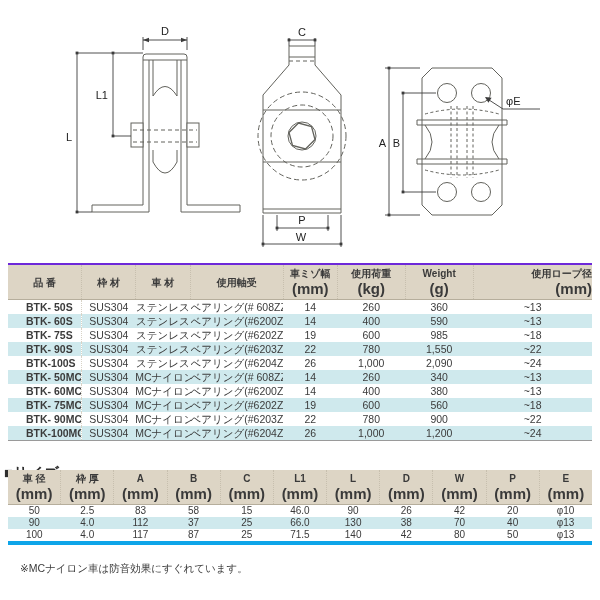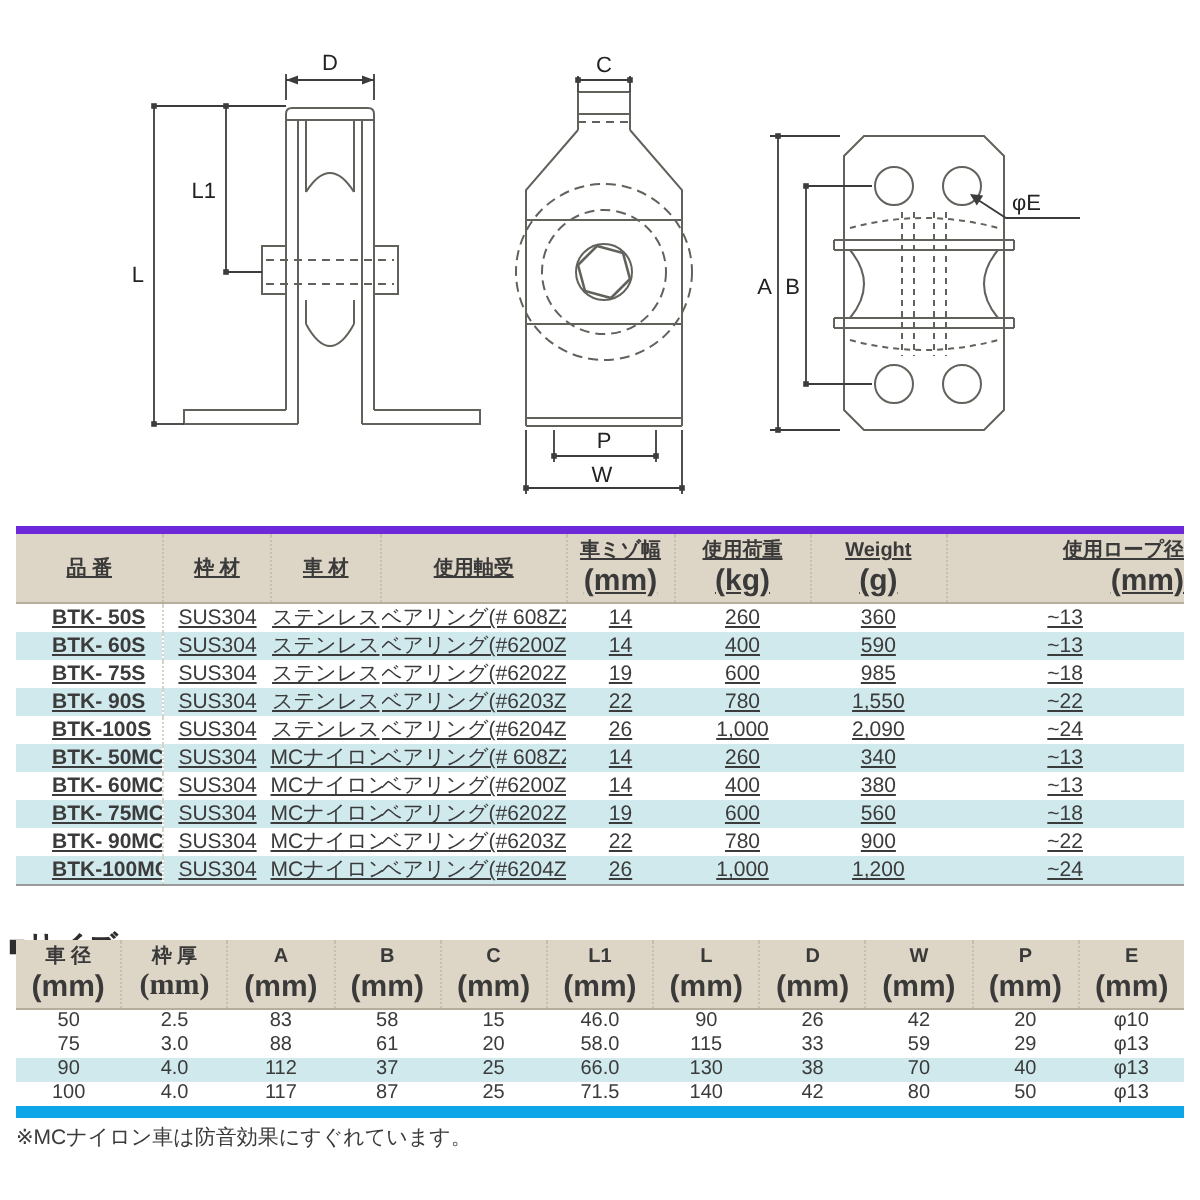--- a/index.html
+++ b/index.html
@@ -6,39 +6,39 @@
   body{
     width:600px;height:600px;position:relative;background:#ffffff;
     font-family:"Liberation Sans","DejaVu Sans",sans-serif;color:#3b3b3b;
     overflow:hidden;
   }
   #drawings{position:absolute;top:0;left:0;}
   .tbl-wrap{position:absolute;left:8px;width:584px;}
   #spec-wrap{top:263px;}
   #size-wrap{top:470px;}
   table{width:100%;border-collapse:collapse;table-layout:fixed;}
-  #spec-table{border-top:4px solid #6d28d9;border-bottom:1px solid #9a9a9a;text-decoration:underline;}
-  #size-table{border-bottom:6px solid #0ea5e9;}
+  #spec-table{border-top:2px solid #6d28d9;border-bottom:1px solid #9a9a9a;}
+  #size-table{border-bottom:4px solid #0ea5e9;}
   th{
     background:#ddd5c5;font-weight:bold;font-size:10px;line-height:1.18;
     padding:3px 0 2px 0;border-bottom:1px solid #b6ae9c;color:#3a3a3a;
     vertical-align:middle;
   }
   th + th{border-left:1px dotted #c7bfae;}
   th .unit{display:block;font-size:15px;font-weight:bold;}
   td{
     font-size:10.5px;text-align:center;height:14px;line-height:14px;
     padding:0;color:#3b3b3b;white-space:nowrap;overflow:hidden;
   }
   #size-table td{height:11.8px;line-height:11.8px;font-size:10px;text-align:center;}
   tr.alt td{background:#cfe9ed;}
   #spec-table td.c0{text-align:left;padding-left:18px;font-weight:bold;}
   #spec-table td.c1{border-left:1px dotted #d8d3c6;}
   #size-title{position:absolute;left:4px;top:452px;font-size:15px;font-weight:bold;color:#2e2e2e;margin-top:12px;}
-  #footnote{position:absolute;left:8px;top:562px;font-size:10.5px;color:#3b3b3b;}
+  #footnote{position:absolute;left:20px;top:562px;font-size:10.5px;color:#3b3b3b;}
   svg text{font-family:"Liberation Sans","DejaVu Sans",sans-serif;font-size:11px;fill:#222;}
 </style>
 </head>
 <body>
 
 <svg id="drawings" width="600" height="260" viewBox="0 0 600 260">
 
   <g stroke="#62625c" fill="none" stroke-width="1">
 
     <path d="M143,205 L143,57 Q143,54 146,54 L184,54 Q187,54 187,57 L187,205"></path>
@@ -274,21 +274,21 @@
       </tbody>
   </table>
 </div>
 
 <div id="size-title">■サイズ</div>
 <div class="tbl-wrap" id="size-wrap">
   <table id="size-table">
     <thead>
         <tr>
           <th style="width: 9.09091%;"><span>車 径</span><span class="unit">(mm)</span></th>
-          <th style="width: 9.09091%; font-family: Liberation Serif, serif;"><span>枠 厚</span><span class="unit">(mm)</span></th>
+          <th style="width: 9.09091%;"><span>枠 厚</span><span class="unit">(mm)</span></th>
           <th style="width: 9.09091%;"><span>A</span><span class="unit">(mm)</span></th>
           <th style="width: 9.09091%;"><span>B</span><span class="unit">(mm)</span></th>
           <th style="width: 9.09091%;"><span>C</span><span class="unit">(mm)</span></th>
           <th style="width: 9.09091%;"><span>L1</span><span class="unit">(mm)</span></th>
           <th style="width: 9.09091%;"><span>L</span><span class="unit">(mm)</span></th>
           <th style="width: 9.09091%;"><span>D</span><span class="unit">(mm)</span></th>
           <th style="width: 9.09091%;"><span>W</span><span class="unit">(mm)</span></th>
           <th style="width: 9.09091%;"><span>P</span><span class="unit">(mm)</span></th>
           <th style="width: 9.09091%;"><span>E</span><span class="unit">(mm)</span></th>
         </tr>
@@ -300,33 +300,20 @@
           <td>83</td>
           <td>58</td>
           <td>15</td>
           <td>46.0</td>
           <td>90</td>
           <td>26</td>
           <td>42</td>
           <td>20</td>
           <td>φ10</td>
         </tr>
-        <tr>
-          <td>75</td>
-          <td class="c1">3.0</td>
-          <td>88</td>
-          <td>61</td>
-          <td>20</td>
-          <td>58.0</td>
-          <td>115</td>
-          <td>33</td>
-          <td>59</td>
-          <td>29</td>
-          <td>φ13</td>
-        </tr>
         <tr class="alt">
           <td>90</td>
           <td class="c1">4.0</td>
           <td>112</td>
           <td>37</td>
           <td>25</td>
           <td>66.0</td>
           <td>130</td>
           <td>38</td>
           <td>70</td>

